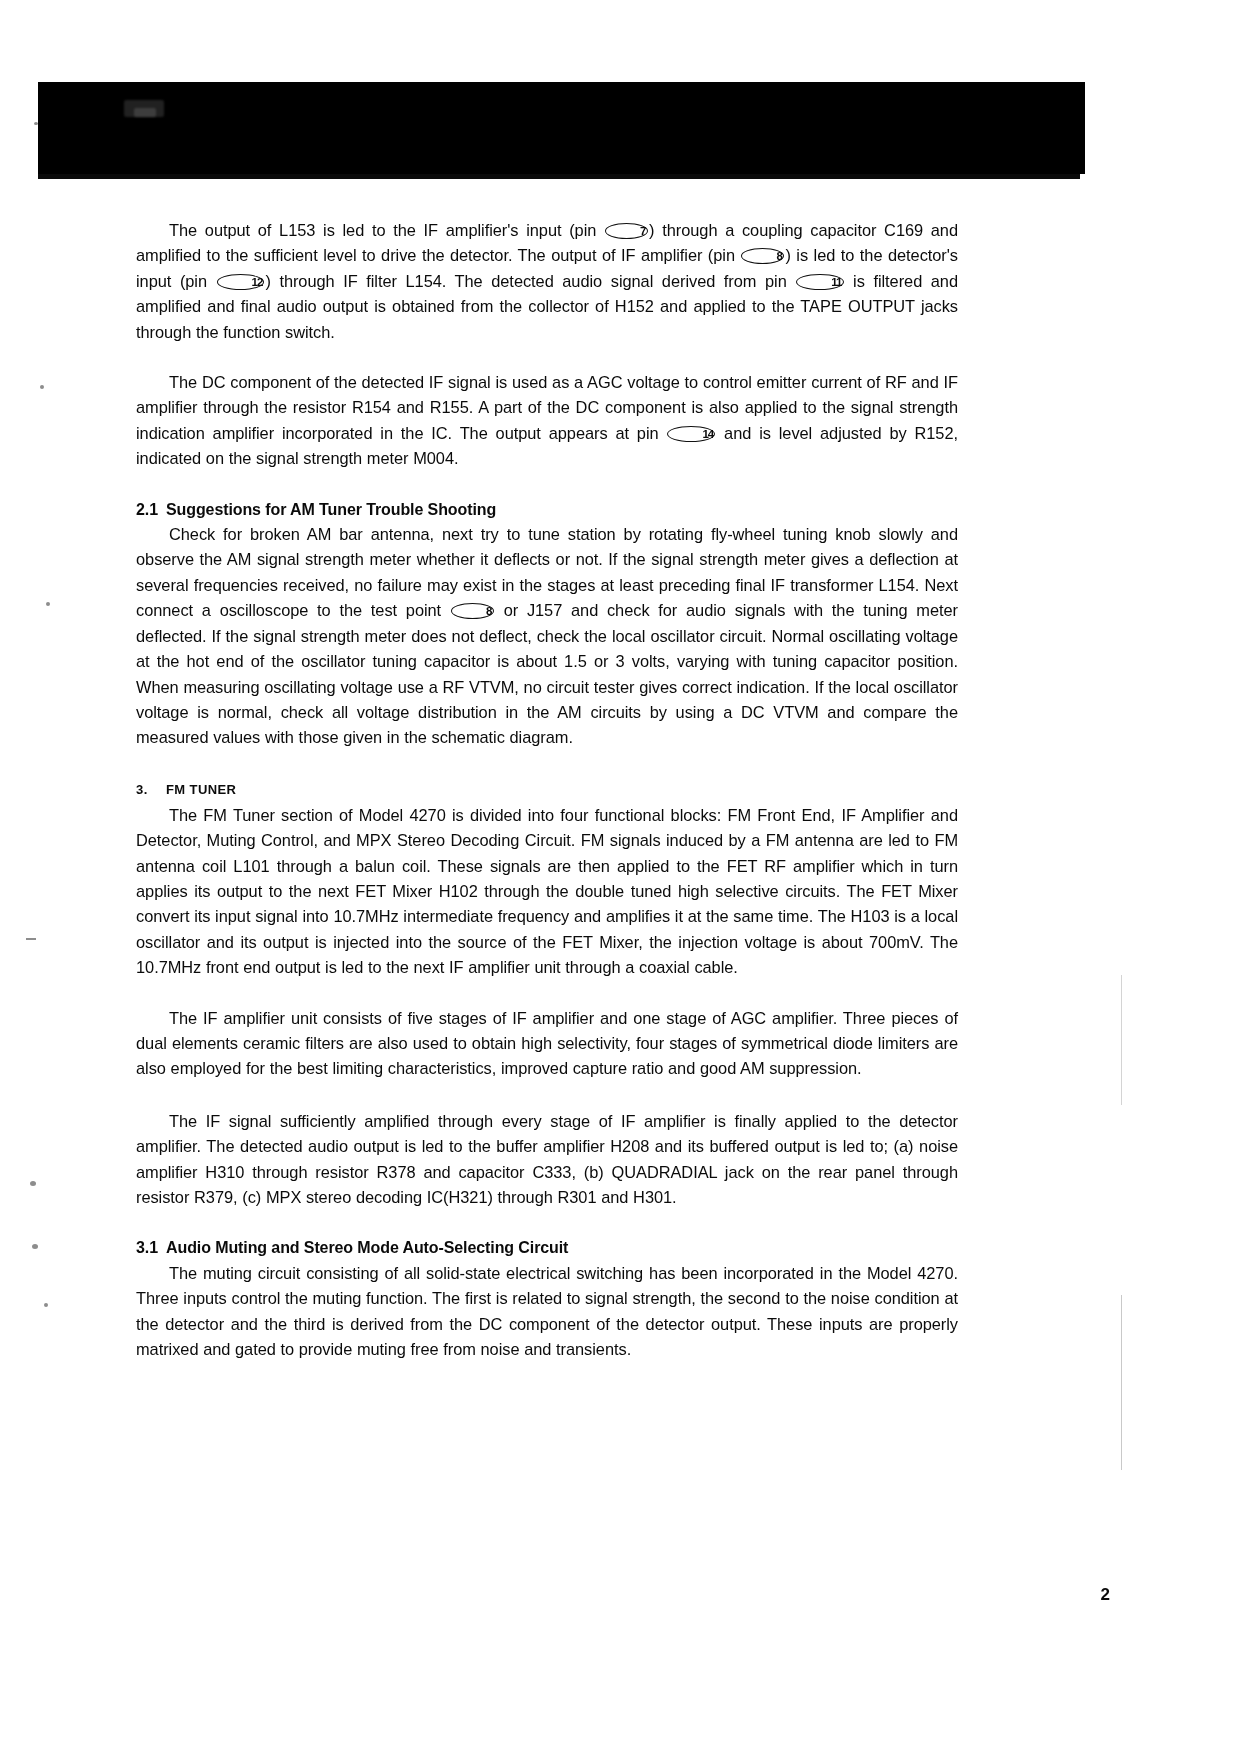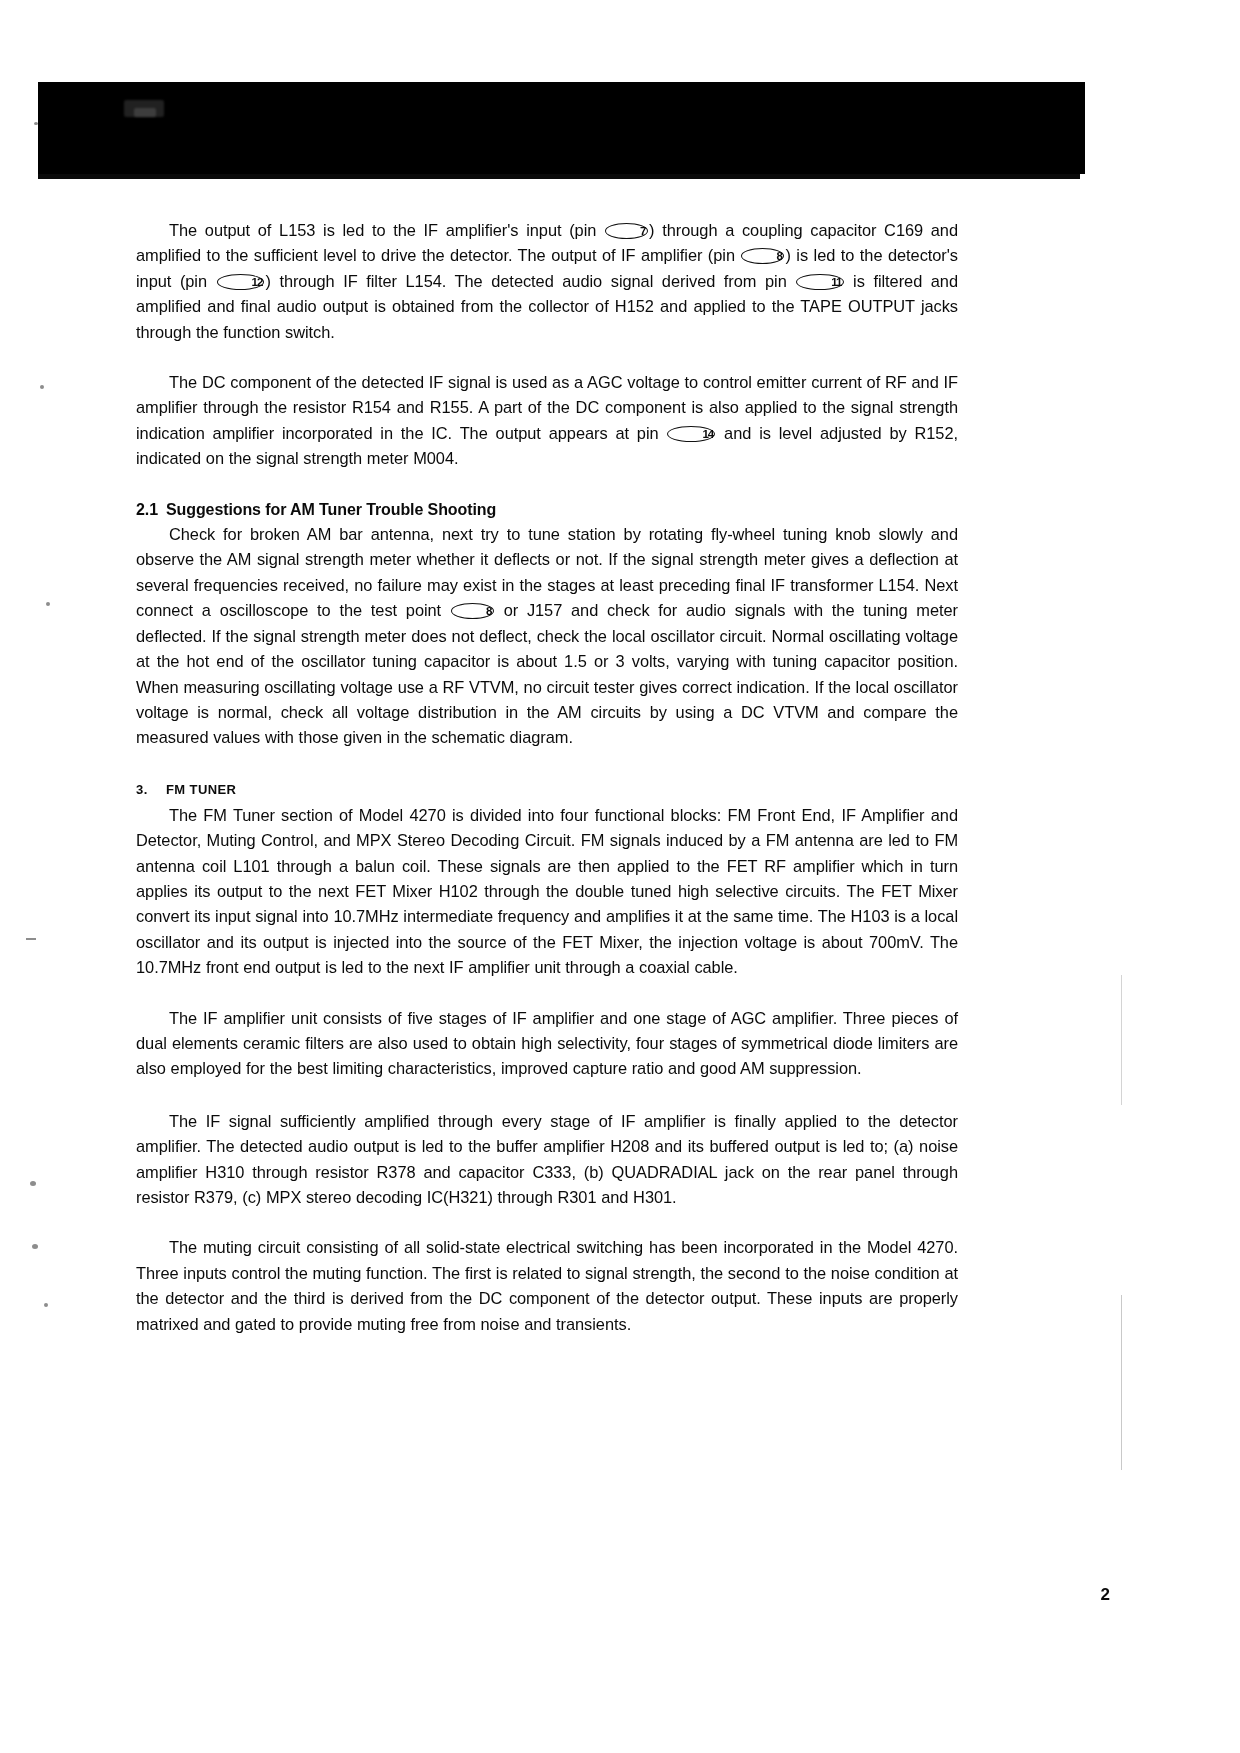--- a/index.html
+++ b/index.html
@@ -202,20 +202,21 @@
 
     <div class="gap-lg"></div>
 
 
     <div class="gap-sm"></div>
 
     <p class="para indent">The IF signal sufficiently amplified through every stage of IF amplifier is finally applied to the detector amplifier. The detected audio output is led to the buffer amplifier H208 and its buffered output is led to; (a) noise amplifier H310 through resistor R378 and capacitor C333, (b) QUADRADIAL jack on the rear panel through resistor R379, (c) MPX stereo decoding IC(H321) through R301 and H301.</p>
 
     <div class="gap-lg"></div>
 
+    <h3 class="heading"><span class="num">3.1</span><span>Audio Muting and Stereo Mode Auto-Selecting Circuit</span></h3>
 
     <p class="para indent">The muting circuit consisting of all solid-state electrical switching has been incorporated in the Model 4270. Three inputs control the muting function. The first is related to signal strength, the second to the noise condition at the detector and the third is derived from the DC component of the detector output. These inputs are properly matrixed and gated to provide muting free from noise and transients.</p>
 
   </div>
 
   <div class="page-number">2</div>
 
 </div>
 
 </body></html>

